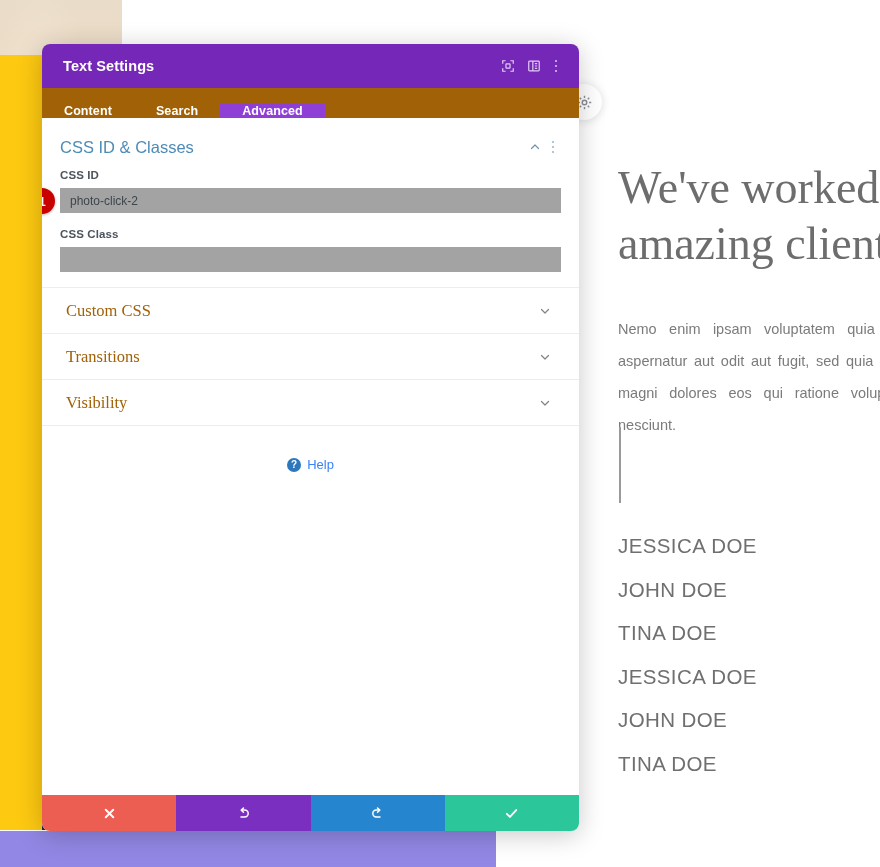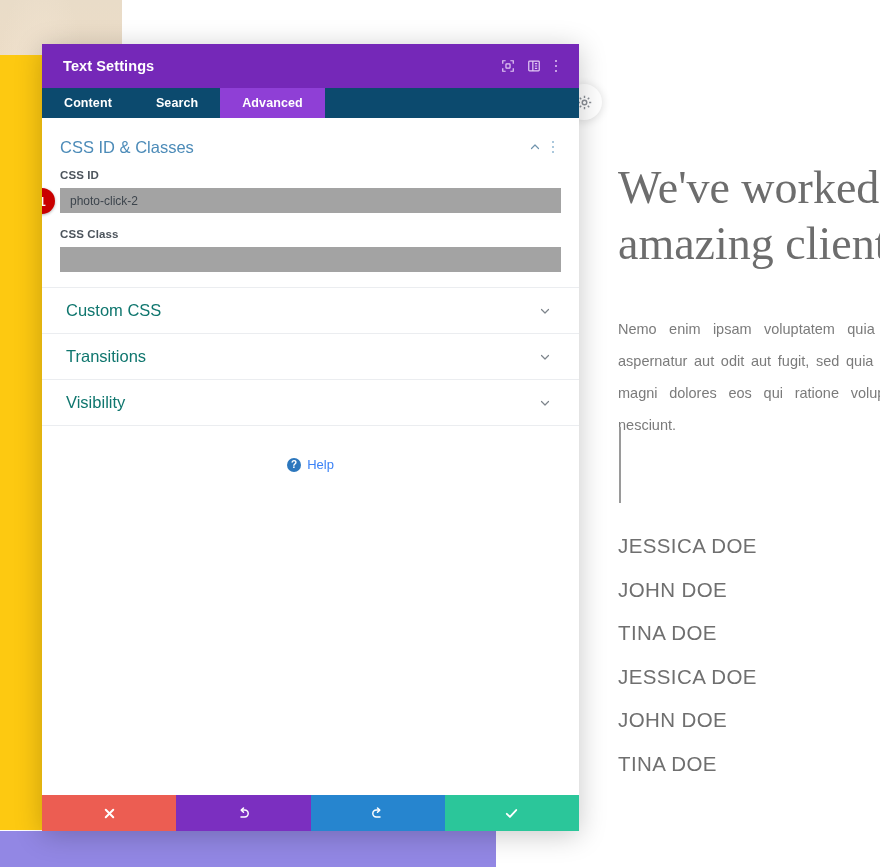--- a/index.html
+++ b/index.html
@@ -109,20 +109,21 @@
     background:#9287e4;
   }
 
   
   .modal {
     position:absolute; left:42px; top:44px; width:537px; height:787px;
     background:#ffffff;
     box-shadow:0 4px 26px rgba(0,0,0,.22);
     display:flex; flex-direction:column;
     overflow:hidden;
+    border-radius:8px;
   }
 
   .modal-header {
     height:44px; background:#7528b8;
     display:flex; align-items:center; padding:0 14px 0 21px;
     flex:0 0 auto;
   }
   .modal-title {
     color:#ffffff; font-size:14.5px; font-weight:bold; letter-spacing:.1px;
     flex:1 1 auto;
@@ -130,21 +131,21 @@
   .hdr-icon {
     width:26px; height:26px; display:flex; align-items:center; justify-content:center;
     color:#e2c9f4; cursor:pointer;
   }
   .hdr-icon svg { width:14px; height:14px; }
   .hdr-dots { width:18px; height:26px; display:flex; flex-direction:column;
               align-items:center; justify-content:center; gap:2.5px; cursor:pointer; }
   .hdr-dots i { width:2.6px; height:2.6px; border-radius:50%; background:#e2c9f4; display:block; }
 
   .modal-tabs {
-    height:30px; background:#0c4a6e; display:flex; flex:0 0 auto;
+    height:30px; background:#a16207; display:flex; flex:0 0 auto;align-items:flex-end;
   }
   .tab {
     padding:0 22px; display:flex; align-items:center; justify-content:center;
     color:#ffffff; font-size:12.5px; font-weight:bold; cursor:pointer;
     letter-spacing:.1px;
   }
   .tab.active { background:#8f3fd6; }
 
   .search-row {
     height:31px; background:#f4f6f8; border-bottom:1px solid #e6eaee;
@@ -194,21 +195,21 @@
     background:#c90000; color:#ffffff;
     display:flex; align-items:center; justify-content:center;
     font-size:13px; font-weight:bold;
     box-shadow:0 1px 3px rgba(0,0,0,.3);
   }
 
   .acc-closed {
     height:46px; padding:0 24px; border-top:1px solid #ebedf0;
     display:flex; align-items:center; cursor:pointer;
   }
-  .acc-closed .t { flex:1 1 auto; font-size:16.5px; color:#0f766e; font-weight:400; }
+  .acc-closed .t { flex:1 1 auto; font-size:16.5px; color:#a16207; font-weight:400;font-family:Liberation Serif, serif; }
   .acc-closed .chev svg { width:12px; height:12px; }
 
   .help-row {
     border-top:1px solid #ebedf0;
     display:flex; align-items:center; justify-content:center;
     padding-top:31px;
   }
   .help-btn {
     display:flex; align-items:center; gap:6px; cursor:pointer;
     background:none; border:0; font-family:"Liberation Sans", sans-serif;

